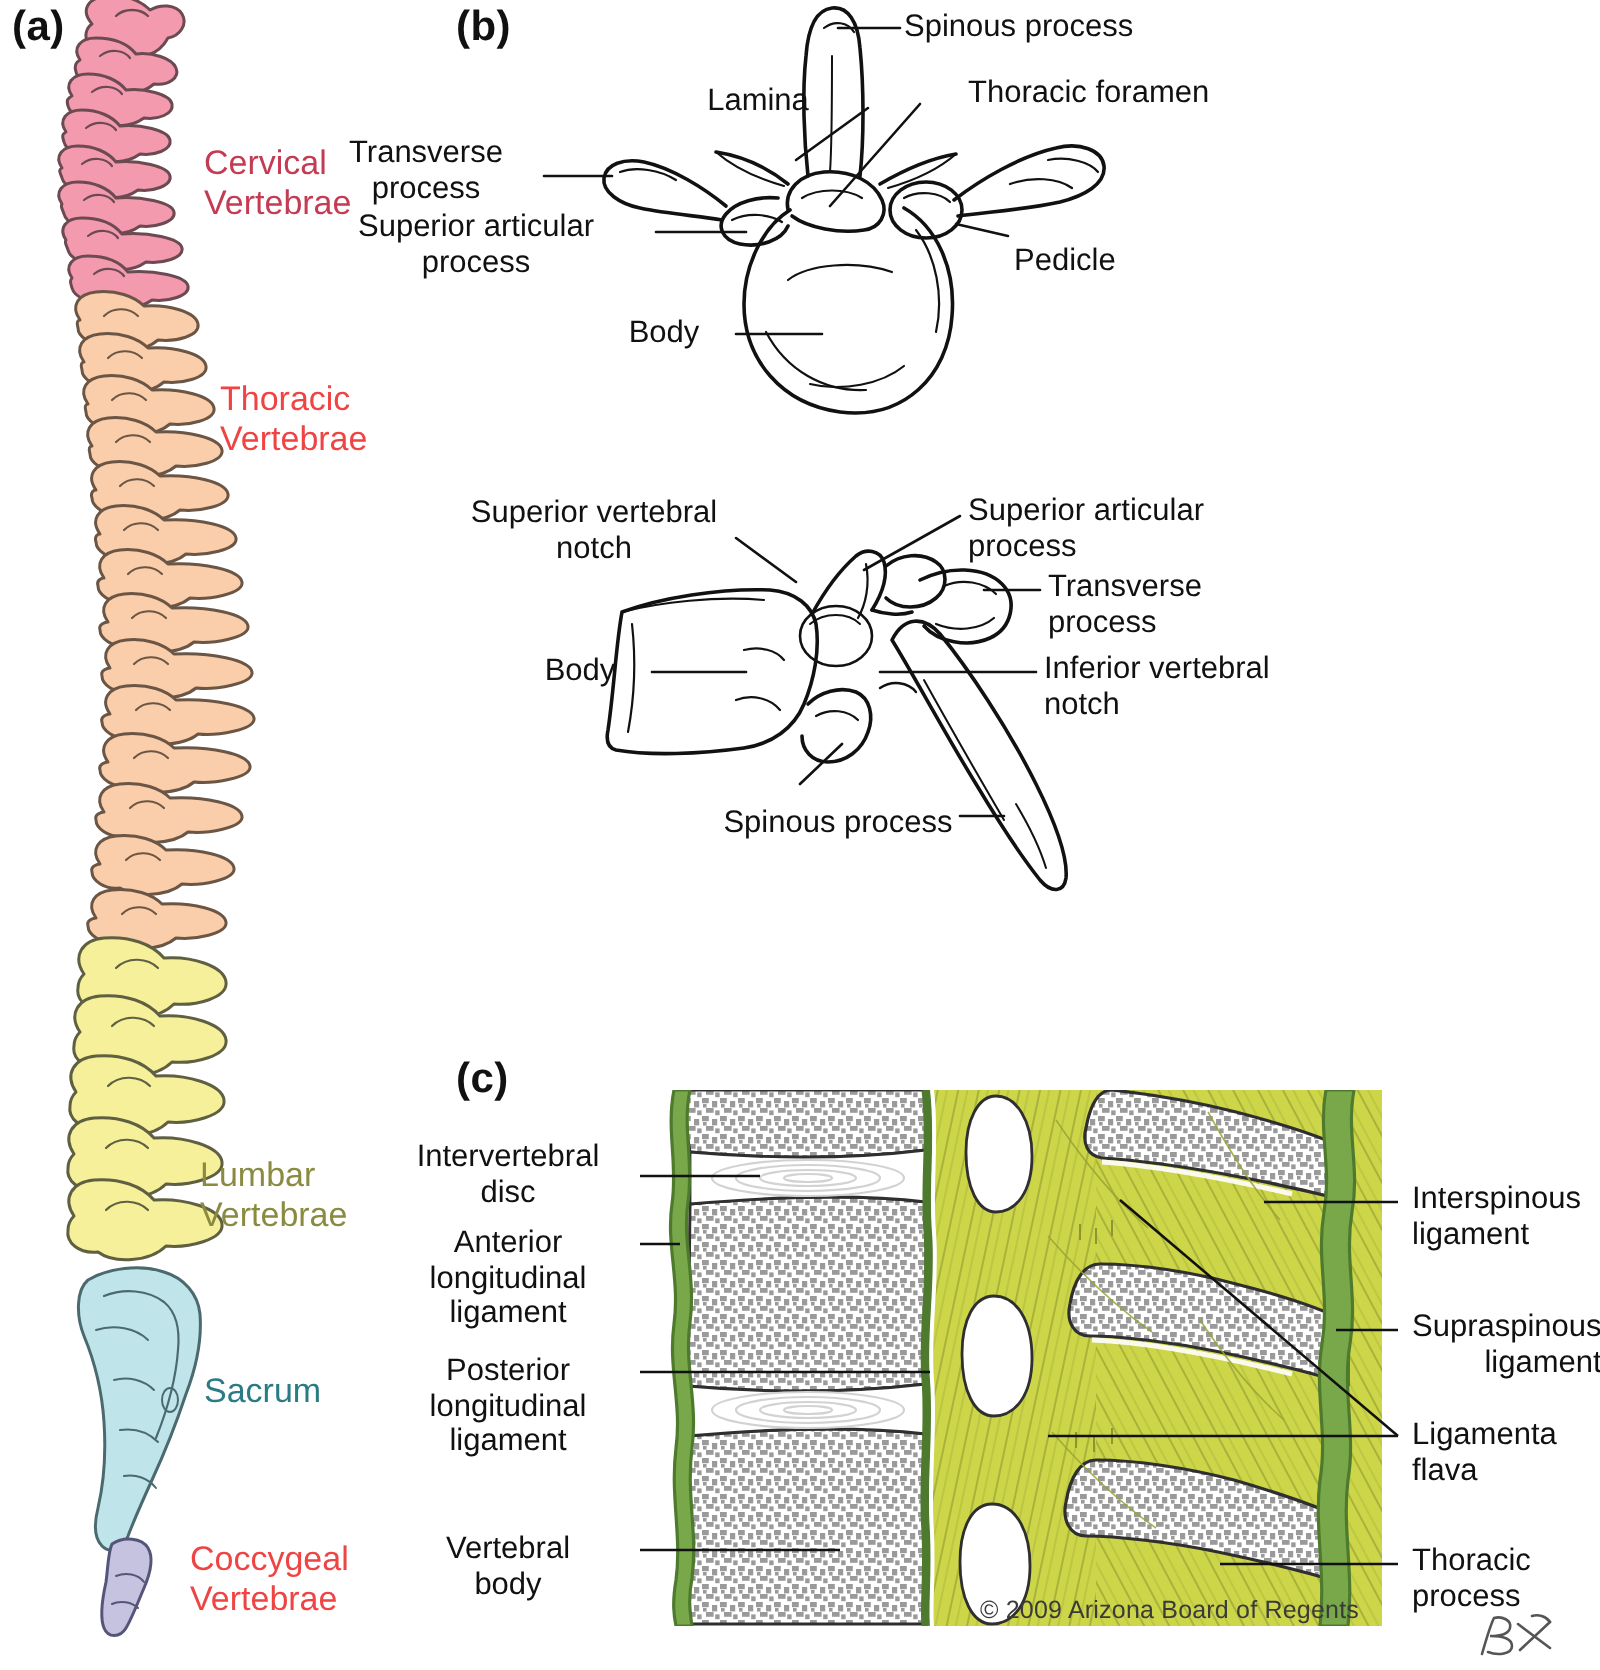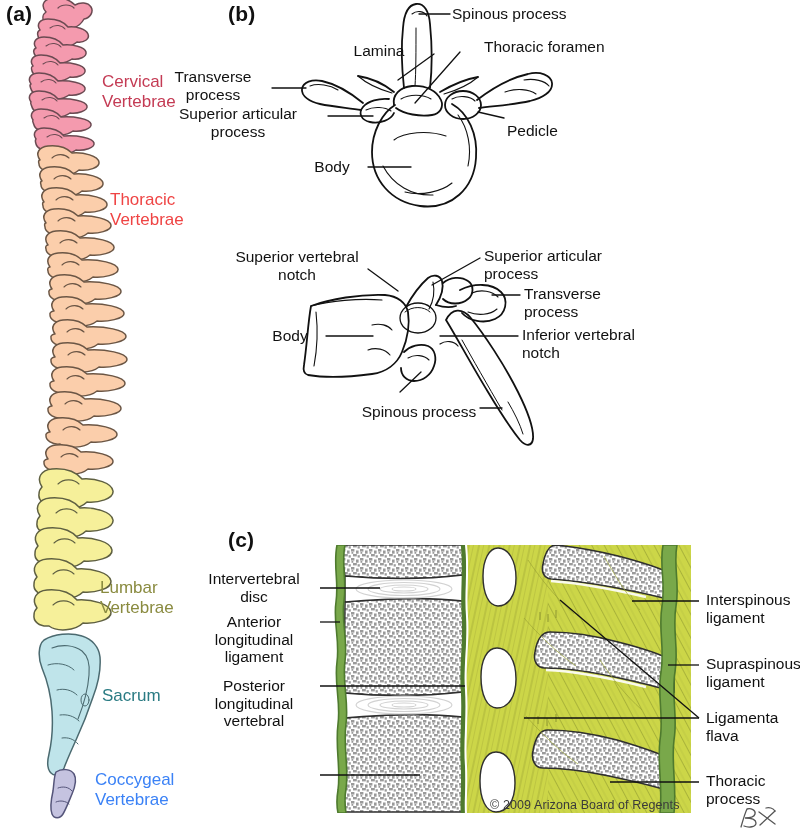--- a/index.html
+++ b/index.html
@@ -260,21 +260,21 @@
     </g>
   </svg>
 
   <div class="region-lbl" style="left:102px; top:72px; color:#c43b54;"><span>Cervical
 Vertebrae</span></div>
   <div class="region-lbl" style="left:110px; top:190px; color:#ef4444;"><span>Thoracic
 Vertebrae</span></div>
   <div class="region-lbl" style="left:100px; top:578px; color:#8a8b40;"><span>Lumbar
 Vertebrae</span></div>
   <div class="region-lbl" style="left:102px; top:686px; color:#2a7b83;"><span>Sacrum</span></div>
-  <div class="region-lbl" style="left:95px; top:770px; color:#3b82f6;"><span>Coccygeal
+  <div class="region-lbl" style="left:95px; top:770px; color:#ef4444;"><span>Coccygeal
 Vertebrae</span></div>
 
   <svg class="svg-layer" id="panel-b-svg" viewBox="0 0 800 835" width="800" height="835">
 
     <g fill="none" stroke="#111" stroke-width="1.8" stroke-linejoin="round" stroke-linecap="round">
 
       <path d="M395,105 C 382,113 372,132 372,152 C 372,180 391,202 420,206
                C 452,210 474,188 476,158 C 478,134 468,113 452,104"></path>
 
       <path d="M394,140 C 404,132 428,130 446,136" stroke-width="1.1"></path>
@@ -534,25 +534,27 @@
     </g>
   </svg>
 
   <div class="lbl right" style="left:190px; top:570px; width:128px;"><span>Intervertebral
 disc</span></div>
   <div class="lbl right" style="left:190px; top:613px; width:128px;"><span>Anterior
 longitudinal
 ligament</span></div>
   <div class="lbl right" style="left:190px; top:677px; width:128px;"><span>Posterior
 longitudinal
-vertebral</span></div>
+ligament</span></div>
+  <div class="lbl right" style="left:190px; top:766px; width:128px;"><span>Vertebral
+body</span></div>
 
   <div class="lbl left" style="left:706px; top:591px;"><span>Interspinous
 ligament</span></div>
-  <div class="lbl left" style="left:706px; top:655px;"><span>Supraspinous
+  <div class="lbl left" style="left:706px; top:655px;text-align:right;"><span>Supraspinous
 ligament</span></div>
   <div class="lbl left" style="left:706px; top:709px;"><span>Ligamenta
 flava</span></div>
   <div class="lbl left" style="left:706px; top:772px;"><span>Thoracic
 process</span></div>
 
   <div class="copyright">© 2009 Arizona Board of Regents</div>
   <svg class="signature" viewBox="0 0 46 26">
     <g fill="none" stroke="#555" stroke-width="1.3" stroke-linecap="round">
       <path d="M6,21 C 8,14 10,7 12,3 C 16,2 21,4 20,8 C 19,12 13,12 10,12

